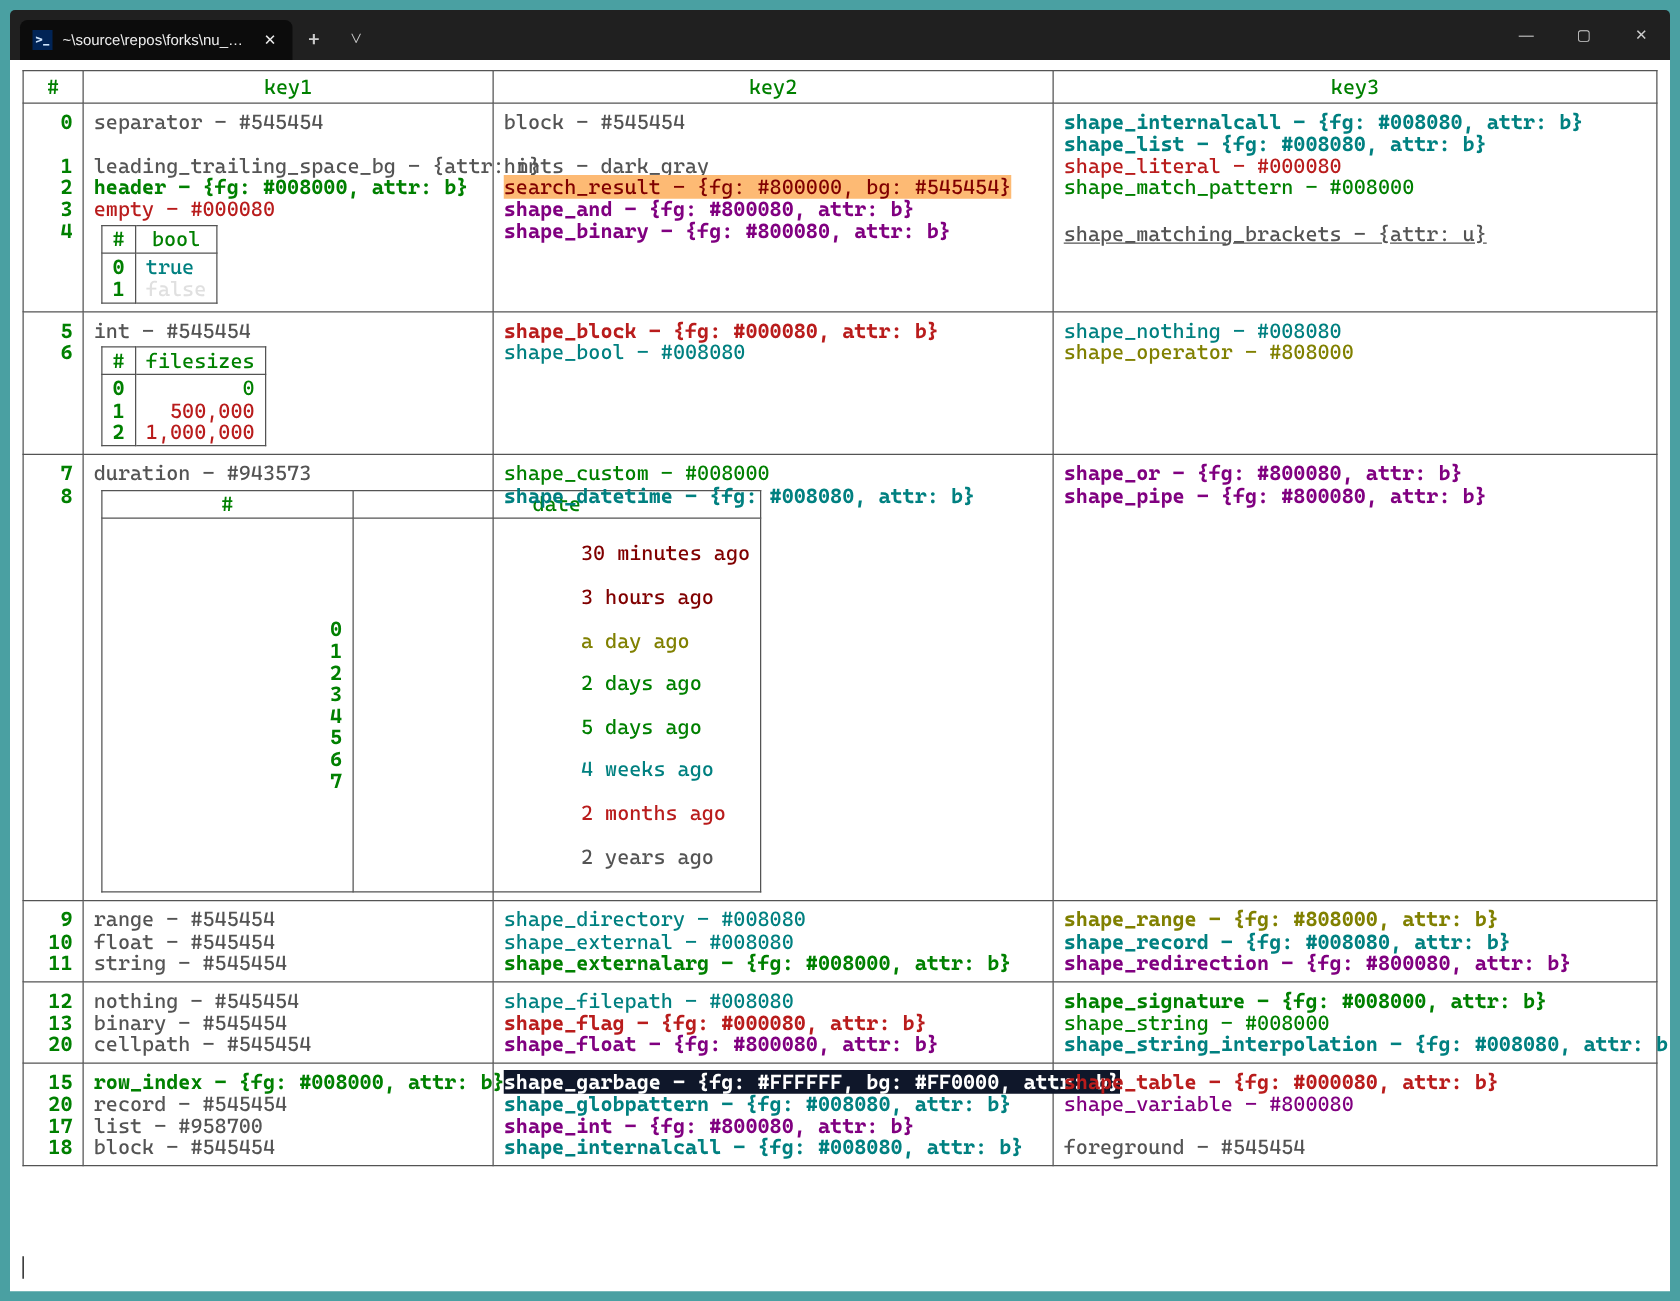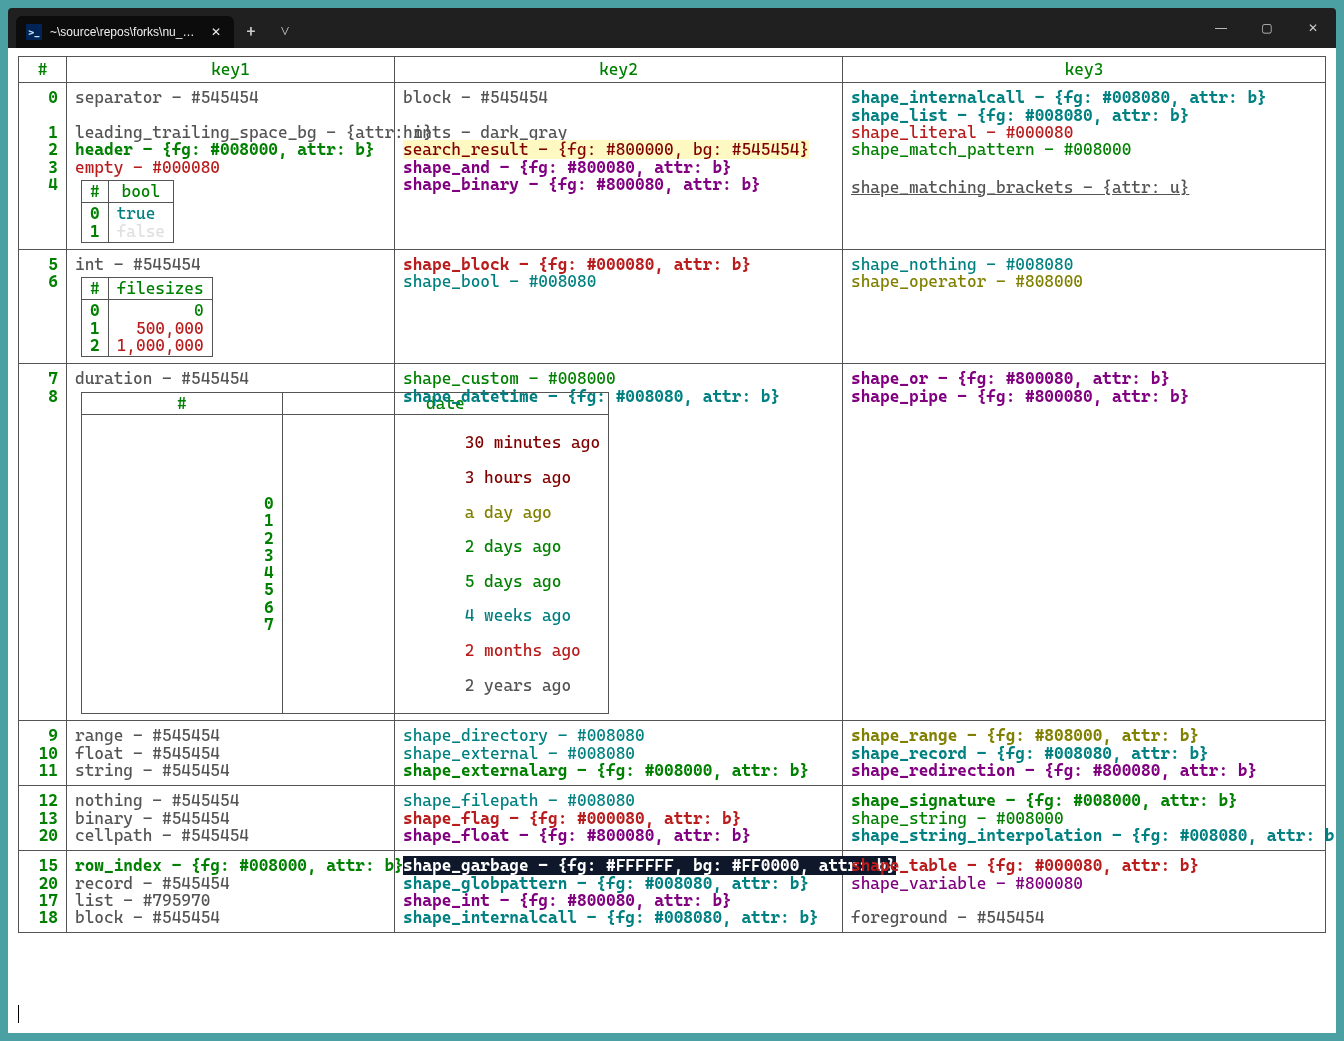--- a/index.html
+++ b/index.html
@@ -105,21 +105,21 @@
 
   .line { white-space: pre; }
   .c-545454 { color:#545454; }
   .c-008000 { color:#008000; }
   .c-800000 { color:#800000; }
   .c-808000 { color:#808000; }
   .c-000080 { color:#b91c1c; }
   .c-008080 { color:#008080; }
   .c-800080 { color:#800080; }
   .c-e0e0e0 { color:#e0e0e0; }
-  .b-545454 { background:#fef9c3; }
+  .b-545454 { background:#fdba74; }
   .b-ff0000 { background:#0f172a; }
   .c-ffffff { color:#ffffff; }
   .bold { font-weight:bold; }
   .u { text-decoration: underline; margin-top: 20px; }
 
   .cursor {
     position:absolute;
     bottom: 10px;
     left: 10px;
     width: 1px;
@@ -242,21 +242,21 @@
             <div class="line c-808000">shape_operator - #808000</div>
           </td>
         </tr>
 
         <tr>
           <td class="idxcell">
             <div class="line">7</div>
             <div class="line">8</div>
           </td>
           <td>
-            <div class="line c-545454">duration - #545454</div>
+            <div class="line c-545454">duration - #943573</div>
             <table class="nested" style="min-width:180px;">
               <tbody>
                   <tr>
                     <th>#</th>
                     <th>date</th>
                   </tr>
               <tr>
                 <td class="ni">
                   <span>0</span><br><span>1</span><br><span>2</span><br><span>3</span><br><span>4</span><br><span>5</span><br><span>6</span><br><span>7</span>
                 </td>
@@ -333,21 +333,21 @@
         <tr>
           <td class="idxcell">
             <div class="line">15</div>
             <div class="line">20</div>
             <div class="line">17</div>
             <div class="line">18</div>
           </td>
           <td>
             <div class="line c-008000 bold">row_index - {fg: #008000, attr: b}</div>
             <div class="line c-545454">record - #545454</div>
-            <div class="line c-545454">list - #795970</div>
+            <div class="line c-545454">list - #958700</div>
             <div class="line c-545454">block - #545454</div>
           </td>
           <td>
             <div class="line"><span class="c-ffffff b-ff0000 bold">shape_garbage - {fg: #FFFFFF, bg: #FF0000, attr: b}</span></div>
             <div class="line c-008080 bold">shape_globpattern - {fg: #008080, attr: b}</div>
             <div class="line c-800080 bold">shape_int - {fg: #800080, attr: b}</div>
             <div class="line c-008080 bold">shape_internalcall - {fg: #008080, attr: b}</div>
           </td>
           <td>
             <div class="line c-000080 bold">shape_table - {fg: #000080, attr: b}</div>

